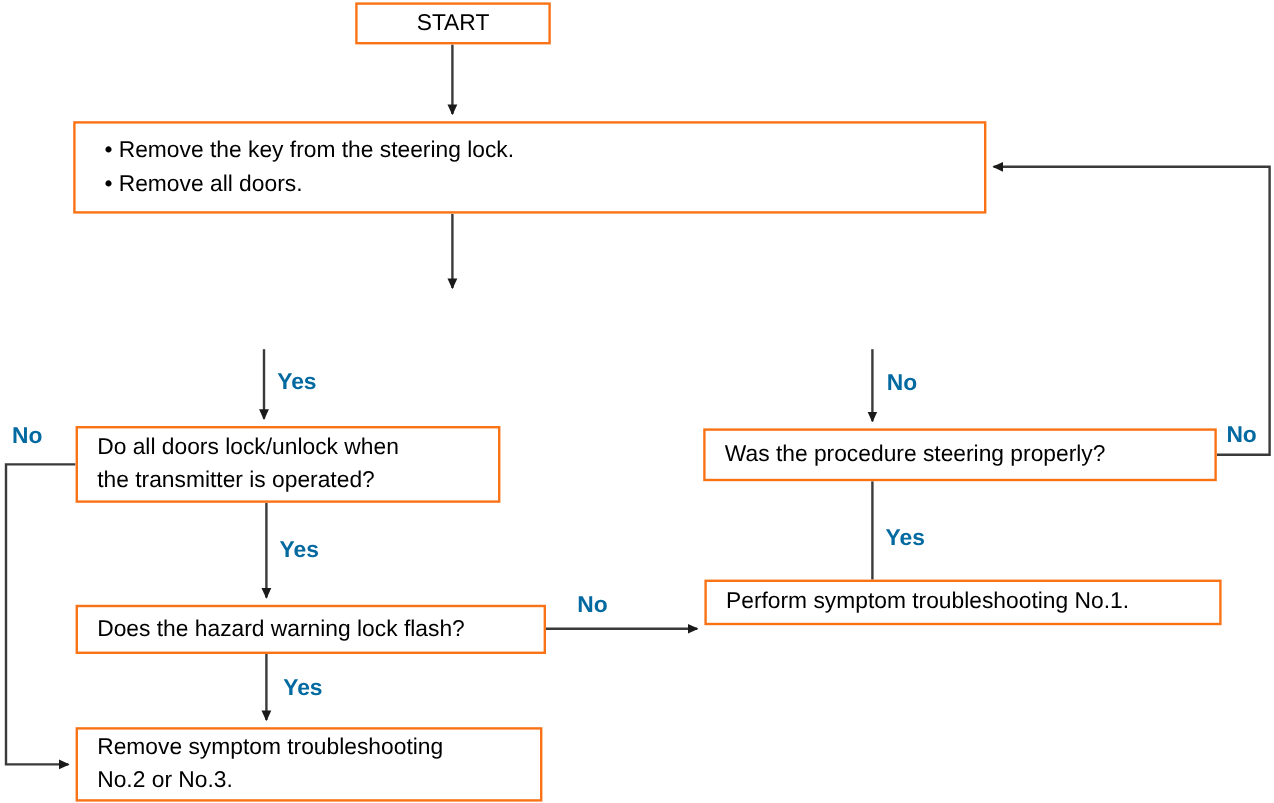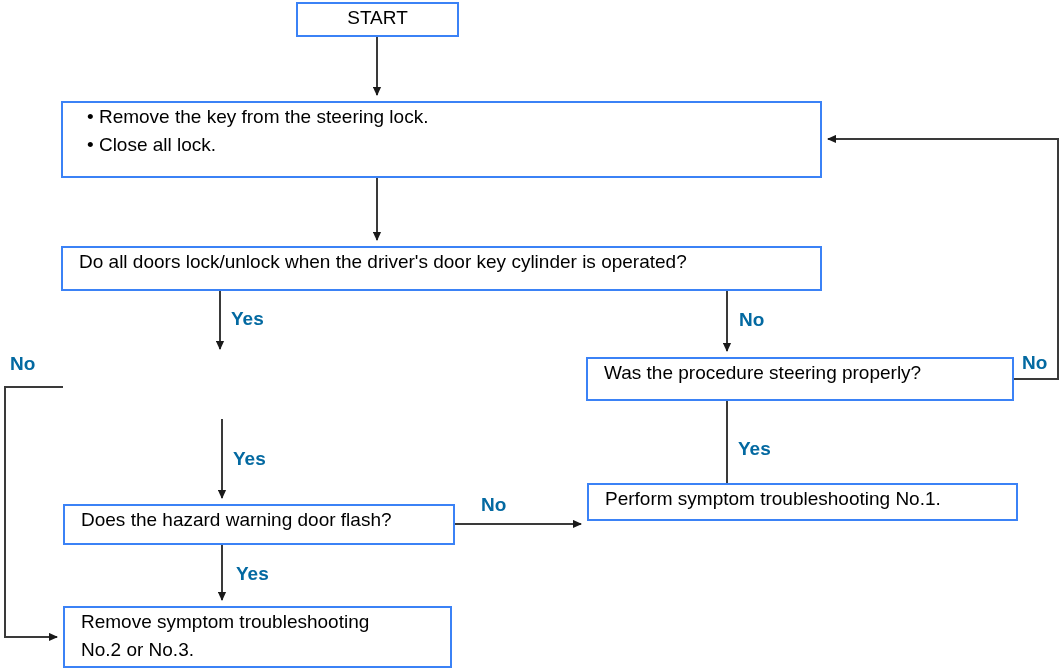--- a/index.html
+++ b/index.html
@@ -15,23 +15,23 @@
     position: relative;
     width: 1062px;
     height: 669px;
     background: #ffffff;
     overflow: hidden;
   }
   .node {
     position: absolute;
     box-sizing: border-box;
     background: #ffffff;
-    border: 2px solid #3b82f6;
+    border: 2px solid #f97316;
     display: flex;
-    align-items: flex-start;
+    align-items: center;
     z-index: 2;
   }
   .node .node-text {
     display: block;
     width: 100%;
     font-size: 19px;
     line-height: 1.45;
     color: #000000;
     white-space: pre-line;
   }
@@ -82,34 +82,35 @@
         <path d="M 222,545 L 222,600" marker-end="url(#arrowhead)"></path>
       </g>
   </svg>
 
   <div class="node center" style="left: 296px; top: 2px; width: 163px; height: 35px;">
     <span class="node-text">START</span>
   </div>
 
   <div class="node left bullets" style="left: 61px; top: 101px; width: 761px; height: 77px;">
     <span class="node-text">• Remove the key from the steering lock.
-• Close all lock.</span>
+• Remove all doors.</span>
   </div>
 
-  <div class="node left" style="left: 61px; top: 246px; width: 761px; height: 45px;">
-    <span class="node-text">Do all doors lock/unlock when the driver's door key cylinder is operated?</span>
+
+  <div class="node left" style="left: 63px; top: 355px; width: 354px; height: 64px;">
+    <span class="node-text">Do all doors lock/unlock when
+the transmitter is operated?</span>
   </div>
-
 
   <div class="node left" style="left: 586px; top: 357px; width: 428px; height: 44px;">
     <span class="node-text">Was the procedure steering properly?</span>
   </div>
 
   <div class="node left" style="left: 63px; top: 504px; width: 392px; height: 41px;">
-    <span class="node-text">Does the hazard warning door flash?</span>
+    <span class="node-text">Does the hazard warning lock flash?</span>
   </div>
 
   <div class="node left" style="left: 587px; top: 483px; width: 431px; height: 38px;">
     <span class="node-text">Perform symptom troubleshooting No.1.</span>
   </div>
 
   <div class="node left" style="left: 63px; top: 606px; width: 389px; height: 62px;">
     <span class="node-text">Remove symptom troubleshooting
 No.2 or No.3.</span>
   </div>

